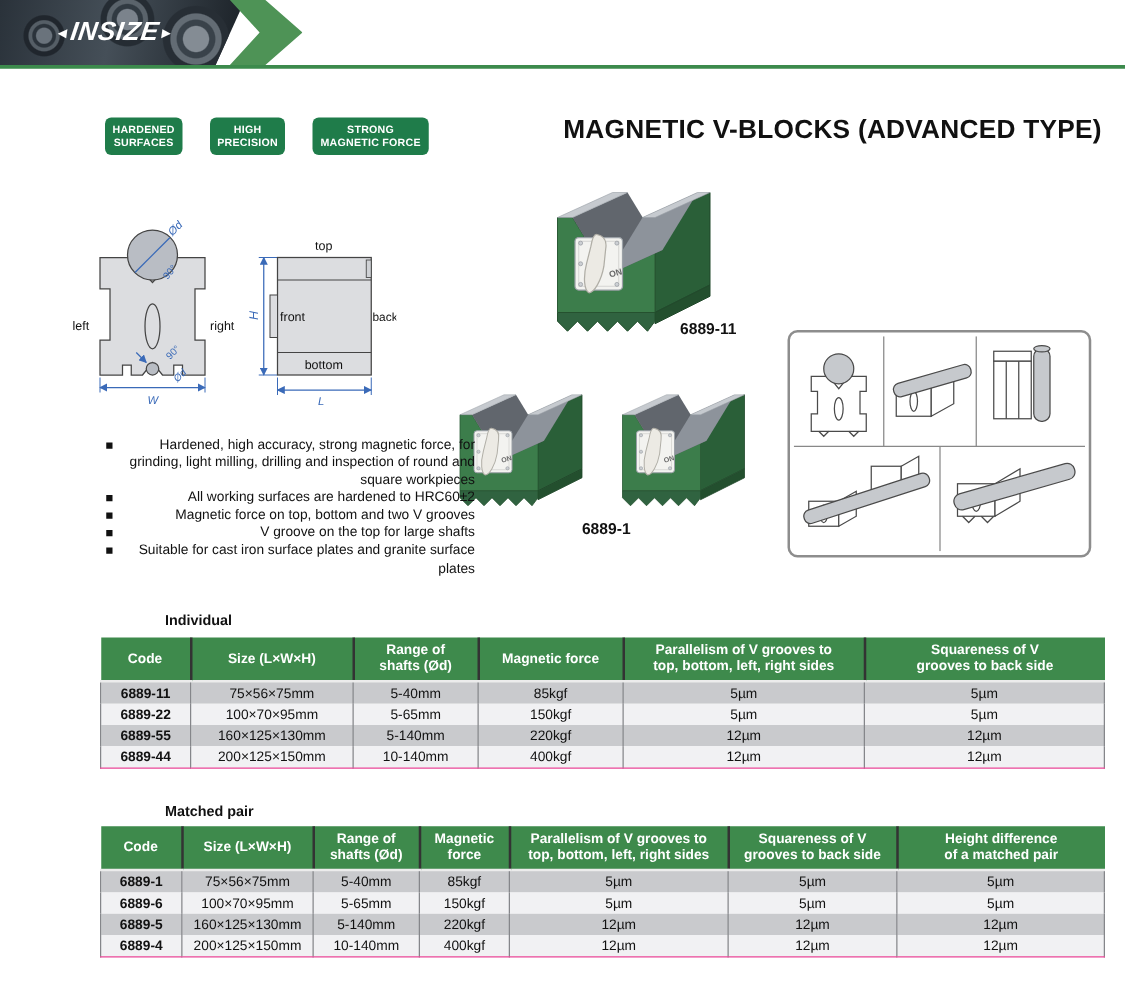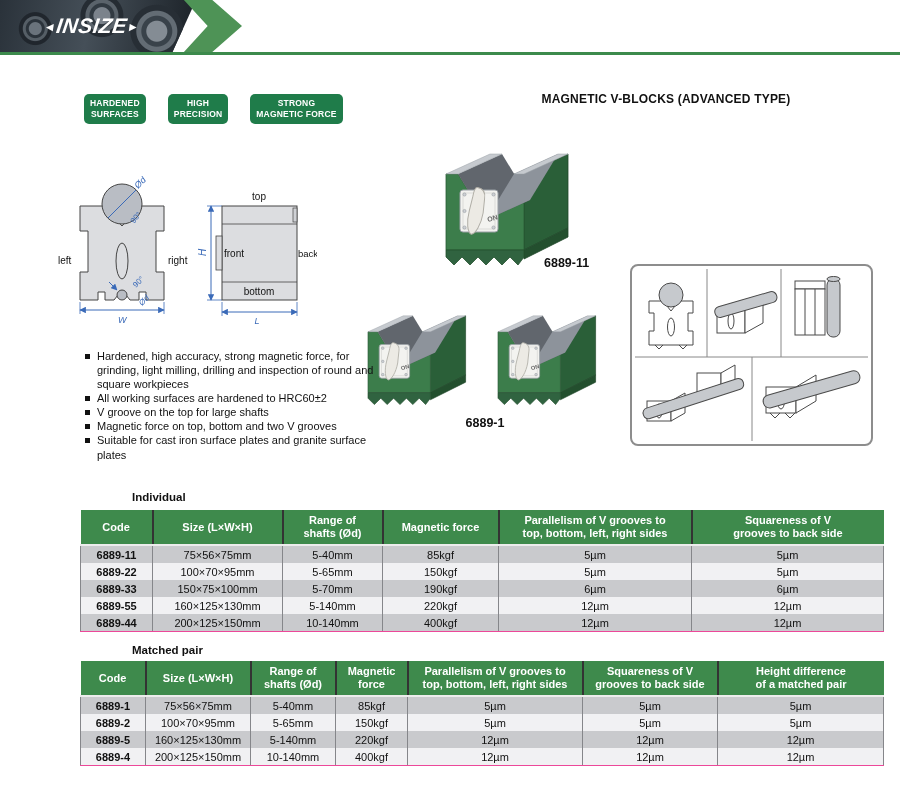--- a/index.html
+++ b/index.html
@@ -20,36 +20,36 @@
   .hdr-chevron{position:absolute;left:176px;top:0;width:66px;height:52px;background:#4e9356;
     clip-path:polygon(12% 0,55% 0,100% 50%,55% 100%,12% 100%,48% 50%);}
   .hdr-rule{position:absolute;left:0;top:52px;width:900px;height:3px;background:#3c8a4c;}
 
   
   .badges{position:absolute;left:84px;top:94px;display:flex;gap:22px;align-items:center;}
   .badge{background:#1f7c4a;color:#fff;font-weight:bold;font-size:8.5px;line-height:1.3;
     text-align:center;border-radius:5px;padding:4px 6px;min-height:22px;display:flex;
     align-items:center;justify-content:center;white-space:pre-line;letter-spacing:.2px;}
   .title{position:absolute;left:440px;top:92px;width:452px;text-align:center;
-    font-size:12px;font-weight:bold;letter-spacing:.2px;}
+    font-size:21px;font-weight:bold;letter-spacing:.2px;}
 
   
   .diagram{position:absolute;left:52px;top:176px;}
   .product-one{position:absolute;left:436px;top:138px;width:180px;}
   .product-one .code{position:absolute;left:108px;top:118px;font-weight:bold;font-size:12.5px;}
   .product-pair{position:absolute;left:360px;top:302px;width:250px;text-align:center;}
   .product-pair .pair{display:flex;gap:10px;justify-content:center;}
   .product-pair .code{margin-top:4px;font-weight:bold;font-size:12.5px;}
   .apps{position:absolute;left:630px;top:264px;width:243px;height:182px;border:2px solid #8d8d8d;
     border-radius:8px;background:#fff;box-sizing:border-box;padding:3px;}
 
   
   .features{position:absolute;left:84px;top:349px;width:296px;margin:0;padding:0;list-style:none;
     font-size:11px;line-height:1.28;}
-  .features li{position:relative;padding-left:13px;margin:0;}
+  .features li{position:relative;padding-left:13px;margin:0;text-align:right;}
   .features li::before{content:"";position:absolute;left:1px;top:4.5px;width:5px;height:5px;background:#111;}
 
   
   .section-label{position:absolute;font-size:11.5px;font-weight:bold;padding-left:48px;}
   .lbl-individual{left:84px;top:491px;}
   .lbl-matched{left:84px;top:644px;}
   .spec-table{position:absolute;left:80px;border-collapse:collapse;table-layout:fixed;font-size:11px;border-radius:32px;}
   .tbl-individual{top:510px;}
   .tbl-matched{top:661px;}
   .spec-table th{background:#3e8a4c;color:#fff;font-weight:bold;text-align:center;
@@ -230,22 +230,22 @@
         <g transform="rotate(-16 176 122)">
             <rect x="127" y="114" width="100" height="13" rx="6" fill="#c6c9cd"></rect>
           </g>
       </g>
     </svg>
   </div>
 
   <ul class="features">
       <li>Hardened, high accuracy, strong magnetic force, for grinding, light milling, drilling and inspection of round and square workpieces</li>
       <li>All working surfaces are hardened to HRC60±2</li>
+      <li>Magnetic force on top, bottom and two V grooves</li>
       <li>V groove on the top for large shafts</li>
-      <li>Magnetic force on top, bottom and two V grooves</li>
       <li>Suitable for cast iron surface plates and granite surface plates</li>
     </ul>
 
   <div class="section-label lbl-individual">Individual</div>
   <table class="spec-table tbl-individual">
       <colgroup>
         <col style="width: 72px;">
         <col style="width: 130px;">
         <col style="width: 100px;">
         <col style="width: 116px;">
@@ -274,28 +274,20 @@
           <td>5µm</td>
           <td>5µm</td>
         </tr>
         <tr>
           <td>6889-22</td>
           <td>100×70×95mm</td>
           <td>5-65mm</td>
           <td>150kgf</td>
           <td>5µm</td>
           <td>5µm</td>
-        </tr>
-        <tr>
-          <td>6889-33</td>
-          <td>150×75×100mm</td>
-          <td>5-70mm</td>
-          <td>190kgf</td>
-          <td>6µm</td>
-          <td>6µm</td>
         </tr>
         <tr>
           <td>6889-55</td>
           <td>160×125×130mm</td>
           <td>5-140mm</td>
           <td>220kgf</td>
           <td>12µm</td>
           <td>12µm</td>
         </tr>
         <tr>
@@ -340,21 +332,21 @@
         <tr>
           <td>6889-1</td>
           <td>75×56×75mm</td>
           <td>5-40mm</td>
           <td>85kgf</td>
           <td>5µm</td>
           <td>5µm</td>
           <td>5µm</td>
         </tr>
         <tr>
-          <td>6889-2</td>
+          <td>6889-6</td>
           <td>100×70×95mm</td>
           <td>5-65mm</td>
           <td>150kgf</td>
           <td>5µm</td>
           <td>5µm</td>
           <td>5µm</td>
         </tr>
         <tr>
           <td>6889-5</td>
           <td>160×125×130mm</td>

